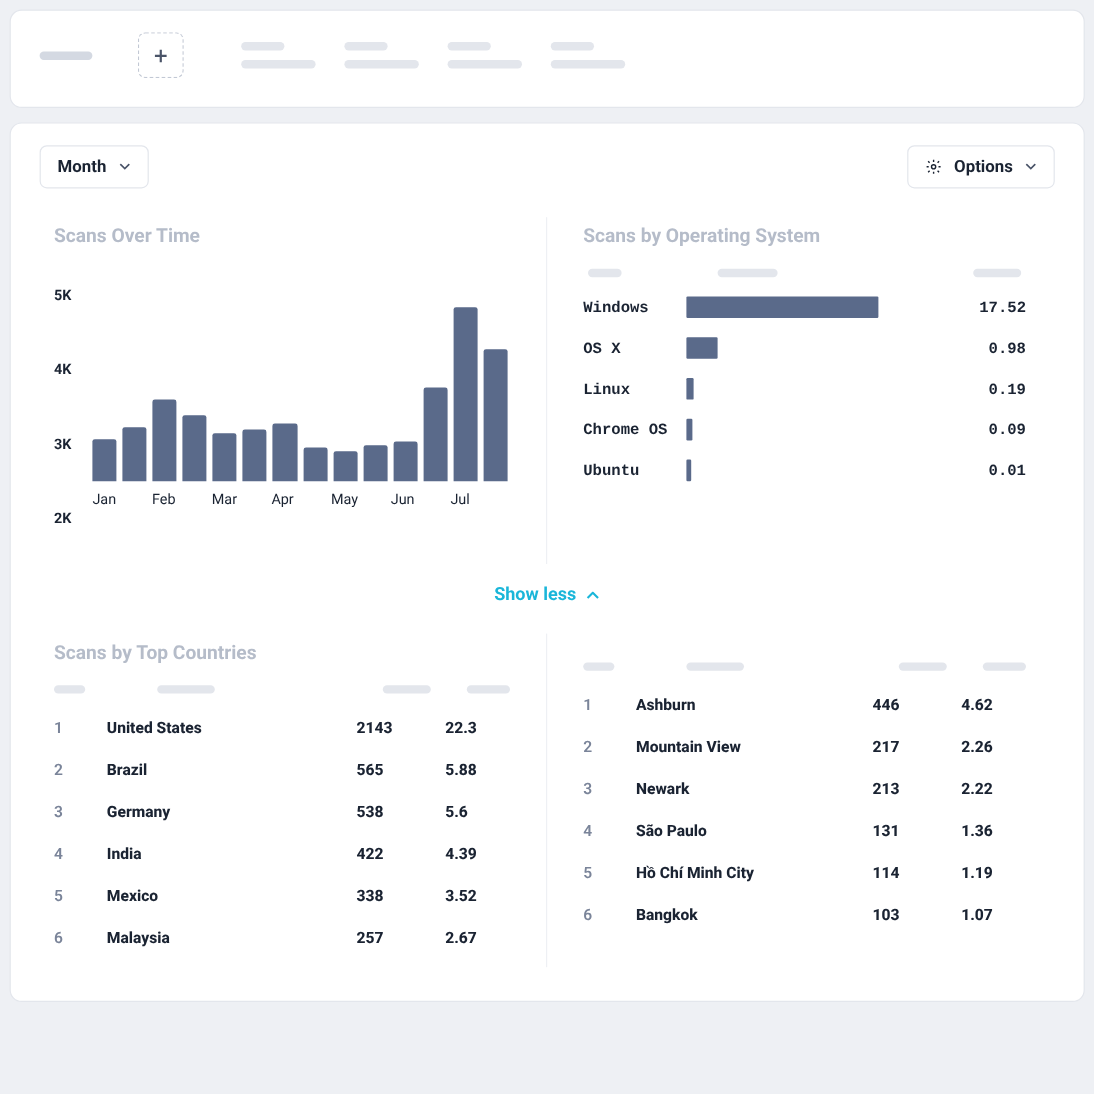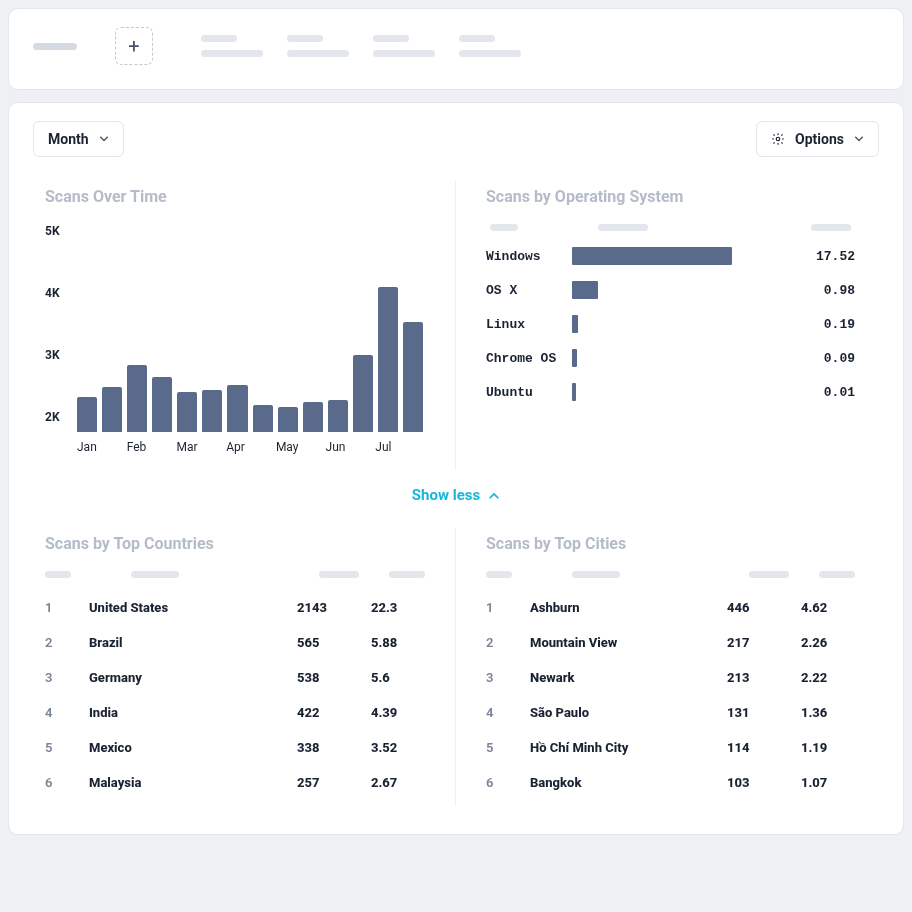--- a/index.html
+++ b/index.html
@@ -24,21 +24,21 @@
 .clock-icon { width: 14px; height: 14px; }
 .gear-icon { width: 14px; height: 14px; }
 .spacer { flex: 1; }
 
 .grid { display: grid; grid-template-columns: 1fr 1fr; gap: 0; margin-top: 24px; }
 .panel { padding: 6px 24px 16px 12px; }
 .panel-left { border-right: 1px solid #eef0f4; padding-right: 30px; }
 .panel-right { padding-left: 30px; }
 .panel-title { color: #b5bcc9; font-weight: 700; font-size: 16px; margin-bottom: 18px; }
 
-.chart-area { display: flex; height: 230px; }
+.chart-area { display: flex; height: 230px; align-items: center; }
 .y-axis { display: flex; flex-direction: column; justify-content: space-between; width: 30px; font-size: 12px; font-weight: 700; color: #1a2332; height: 200px; }
 .bars-wrap { flex: 1; display: flex; flex-direction: column; }
 .bars { flex: 1; display: flex; align-items: flex-end; gap: 5px; height: 200px; padding: 0 2px; }
 .bar { flex: 1; background: #5a6a8a; border-radius: 2px 2px 0 0; min-width: 0; }
 .x-axis { display: flex; margin-top: 8px; font-size: 12px; font-weight: 400; color: #1a2332; padding-left: 2px; }
 .x-tick { flex:2; text-align:left; }
 
 .os-head { display: flex; gap: 40px; margin-bottom: 16px; padding: 0 4px; }
 .os-head .ph { height: 7px; background: #e3e6ec; border-radius: 4px; }
 .os-rows { display: flex; flex-direction: column; gap: 16px; font-family: Liberation Mono, monospace; }
@@ -256,21 +256,20 @@
           </div>
           <div class="tbl-row">
             <div class="col-rank">6</div>
             <div class="col-name">Malaysia</div>
             <div class="col-v1">257</div>
             <div class="col-v2">2.67</div>
           </div>
         </div>
     </div>
     <div class="panel panel-right">
-      <div class="panel-title">Scans by Top Cities</div>
       <div class="tbl-head">
         <div class="ph" style="width:26px"></div>
         <div class="ph" style="width:48px;margin-left:30px"></div>
         <div class="ph" style="width:40px;margin-left:auto"></div>
         <div class="ph" style="width:36px"></div>
       </div>
       <div class="tbl-rows" id="city-rows">
           <div class="tbl-row">
             <div class="col-rank">1</div>
             <div class="col-name">Ashburn</div>

